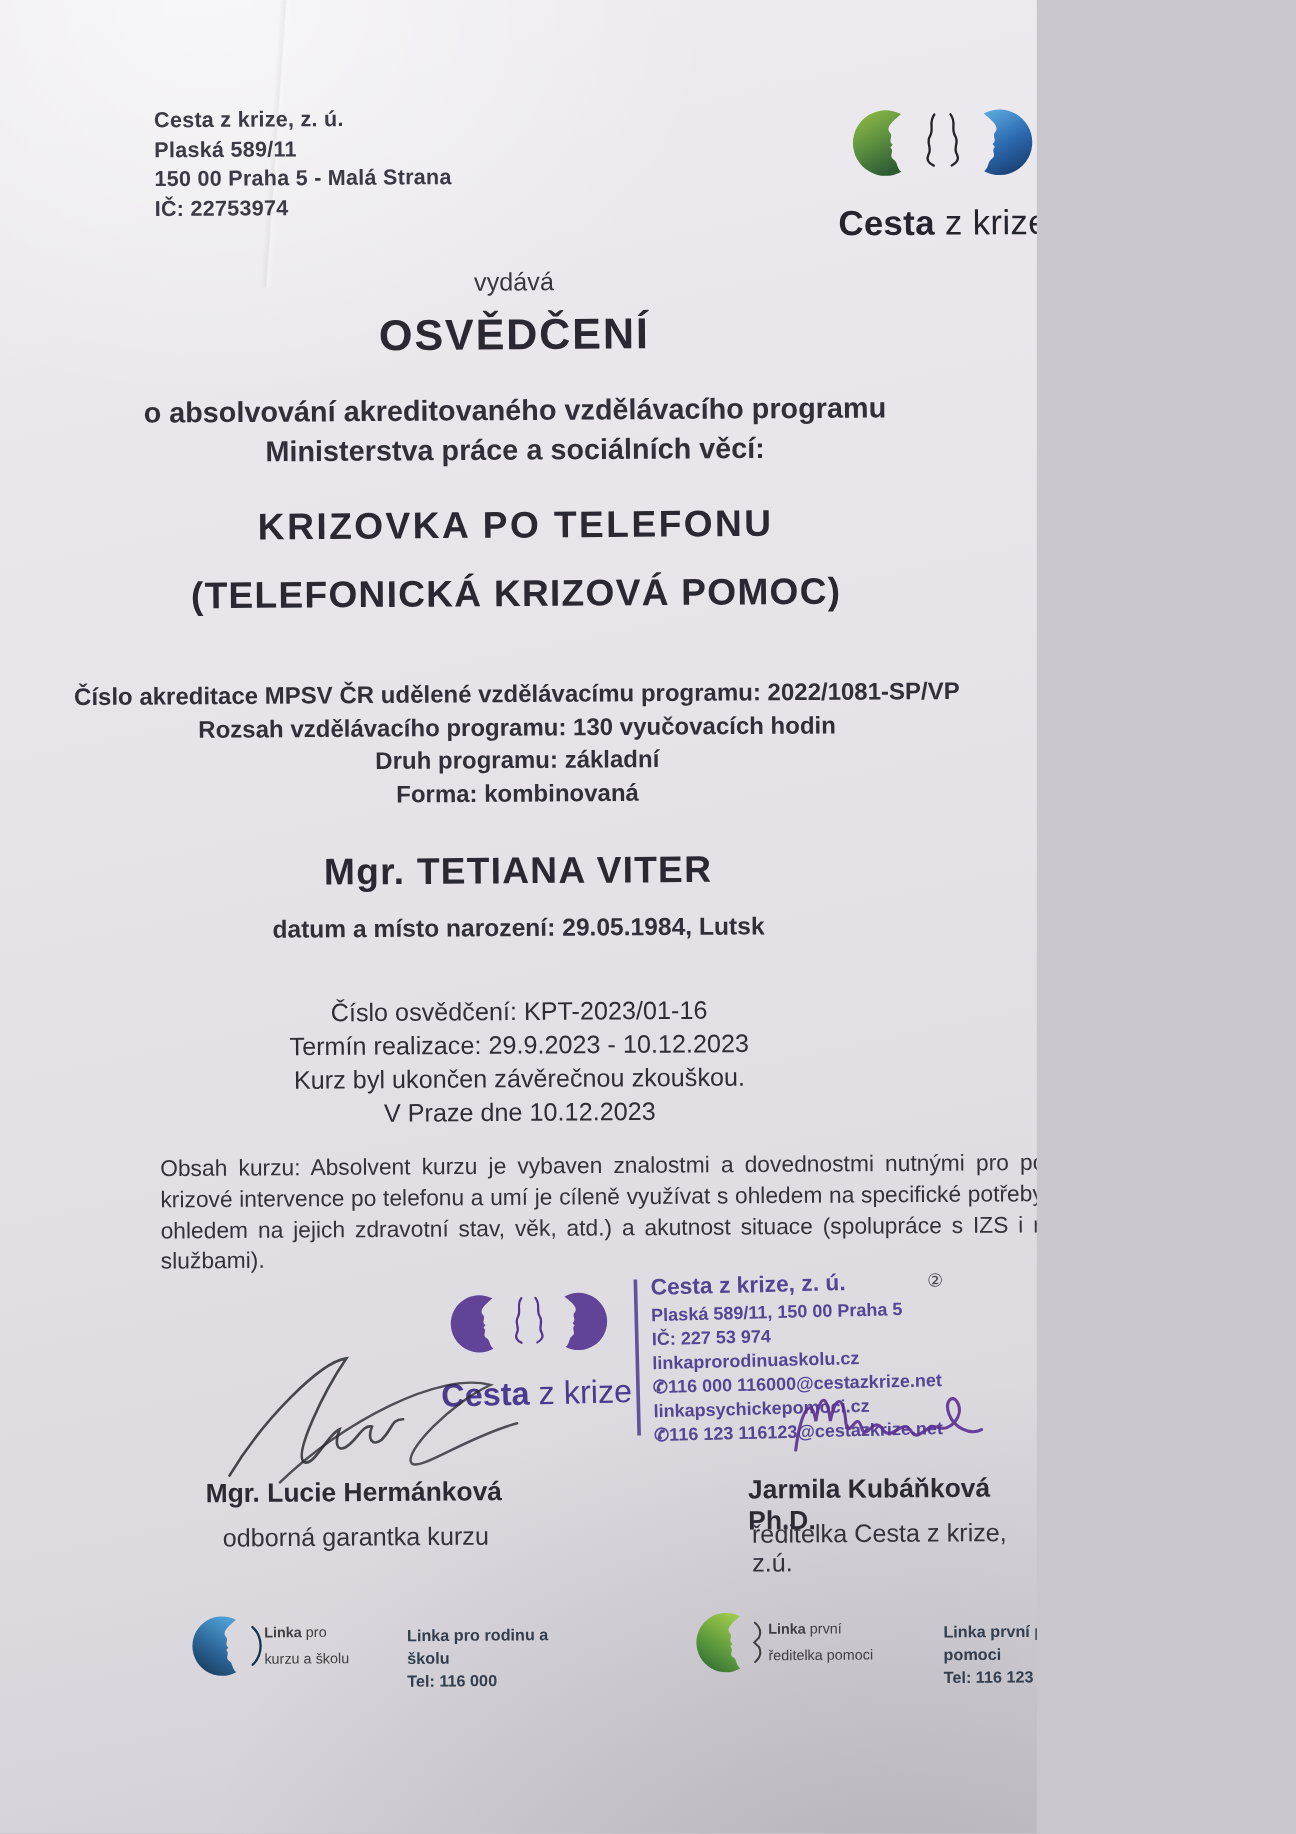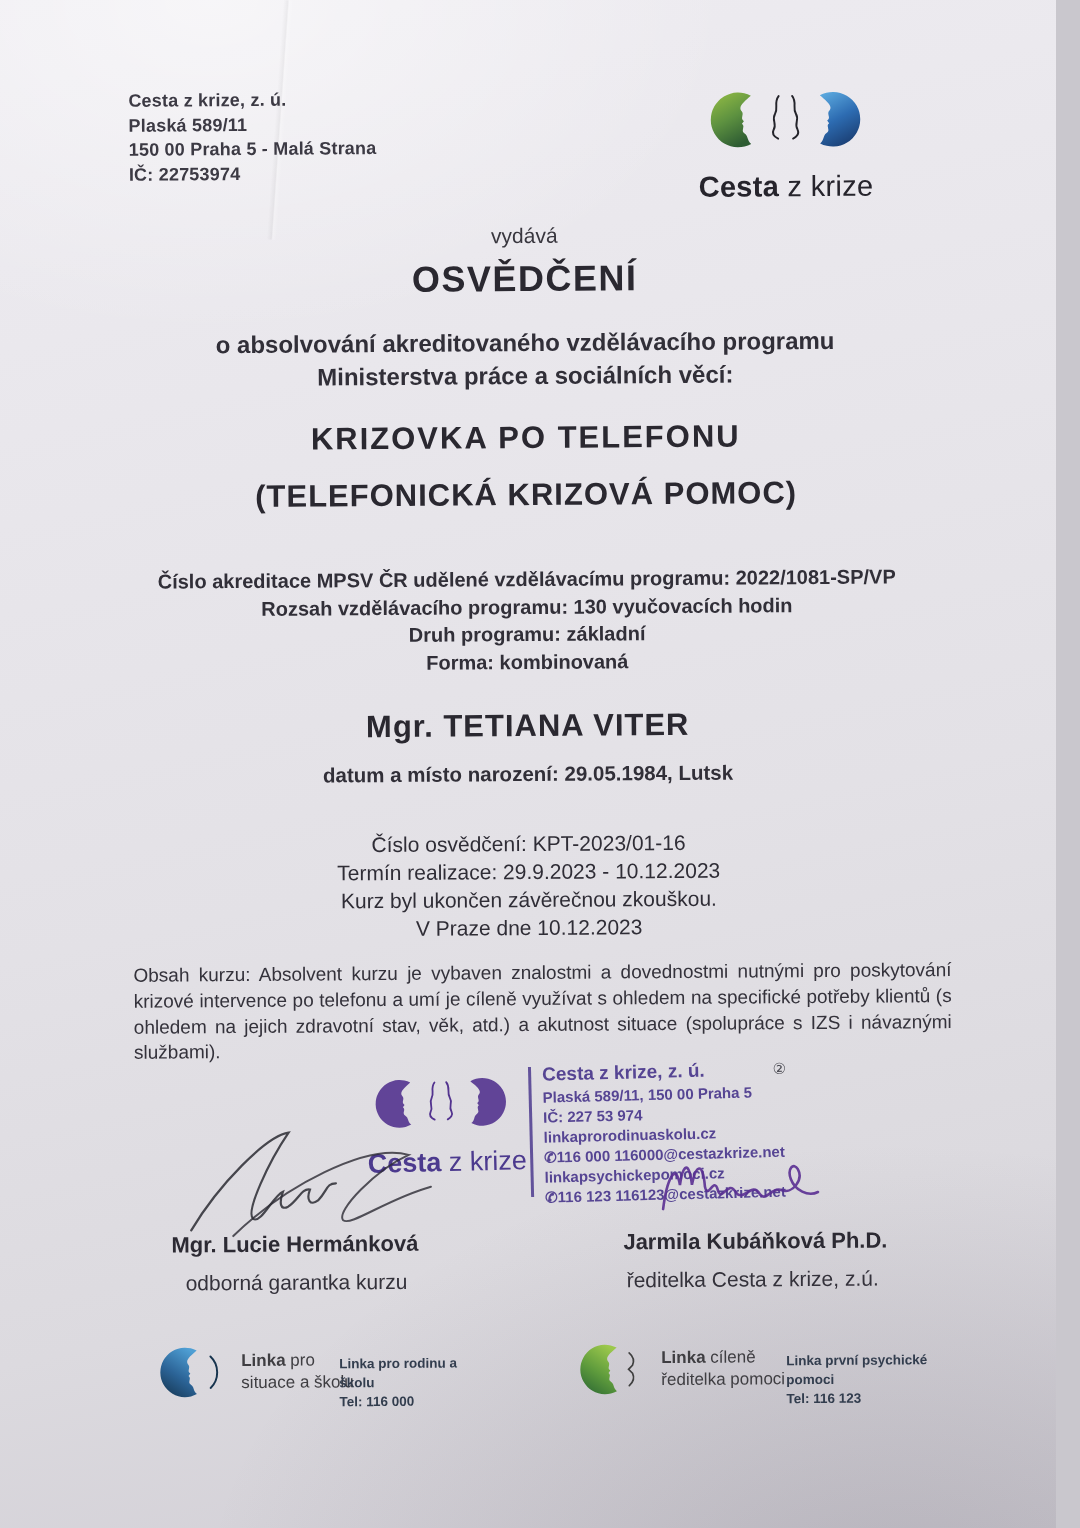--- a/index.html
+++ b/index.html
@@ -1,17 +1,17 @@
 <!DOCTYPE html>
 <html><head>
 <meta charset="utf-8">
 <style>
   html,body{margin:0;padding:0;background:#c9c7cd;}
   .page{
-    position:relative;width:1056px;height:1528px;overflow:hidden;
+    position:relative;width:864px;height:1528px;overflow:hidden;
     font-family:"Liberation Sans",sans-serif;color:#312f38;
     background:
       radial-gradient(90% 40% at 20% 0%, rgba(255,255,255,0.55), rgba(255,255,255,0) 55%),
       radial-gradient(120% 55% at 85% 105%, rgba(60,55,70,0.18), rgba(60,55,70,0) 55%),
       linear-gradient(168deg,#eeecf1 0%,#e9e7ec 25%,#e3e1e6 55%,#dcdadf 78%,#d0cdd4 100%);
   }
   .crease{position:absolute;left:26%;top:0;width:10px;height:240px;pointer-events:none;
     background:linear-gradient(90deg,rgba(0,0,0,0) 0%,rgba(0,0,0,0.045) 45%,rgba(255,255,255,0.25) 60%,rgba(0,0,0,0) 100%);
     transform:rotate(4deg);}
   .content{position:absolute;inset:0;transform:rotate(-0.4deg);}
@@ -49,21 +49,21 @@
 
   .nameL{left:168px;top:1230px;font-size:22px;font-weight:700;color:#2c2a33;}
   .roleL{left:182px;top:1269px;font-size:21px;color:#34323b;}
   .nameR{left:620px;top:1230px;font-size:22px;font-weight:700;color:#2c2a33;}
   .roleR{left:623px;top:1269px;font-size:21px;color:#34323b;}
 
   .foot{top:1334px;height:90px;}
   .footL{left:150px;width:330px;}
   .footR{left:570px;width:390px;}
   .ficon{position:absolute;left:0;top:2px;}
-  .flogo{position:absolute;left:87px;top:14px;font-size:17px;line-height:22px;color:#3f3e42;}
+  .flogo{position:absolute;left:66px;top:14px;font-size:12px;line-height:22px;color:#3f3e42;}
   .flogo b{font-weight:700;}
   .fcontact{position:absolute;top:19px;font-size:13.5px;font-weight:700;line-height:19px;color:#323d4e;}
   .footL .fcontact{left:185px;}
   .footR .fcontact{left:212px;}
 </style>
 </head>
 <body>
 
 <div class="page">
   <div class="crease"></div>
@@ -176,21 +176,21 @@
               <stop offset="1" stop-color="#173a57"></stop>
           </linearGradient>
         </defs>
         <g transform="translate(2,5) scale(0.9)">
           <path fill="url(#fBlue)" d="M70,13 A42,42 0 1 0 70,87 C63,81 66,75 60,71 C53,66 62,61 56,56 L59,52 C52,47 61,42 55,36 C50,29 61,21 70,13 Z"></path>
         </g>
         <path d="M86,26 A30,32 0 0 1 86,74" fill="none" stroke="#17344e" stroke-width="3" stroke-linecap="round"></path>
       </svg>
       <div class="flogo">
         <div><b>Linka</b><span> pro</span></div>
-        <div>situace a školu</div>
+        <div>kurzu a školu</div>
       </div>
       <div class="fcontact">
         <div>Linka pro rodinu a školu</div>
         <div>Tel: 116 000</div>
       </div>
     </div>
 
     <div class="abs foot footR">
       <svg class="ficon" width="72" height="68" viewBox="0 0 110 100">
         <defs>
@@ -199,21 +199,21 @@
               <stop offset="0.55" stop-color="#5d9a3c"></stop>
               <stop offset="1" stop-color="#2f6b34"></stop>
           </linearGradient>
         </defs>
         <g transform="translate(2,5) scale(0.9)">
           <path fill="url(#fGreen)" d="M70,13 A42,42 0 1 0 70,87 C63,81 66,75 60,71 C53,66 62,61 56,56 L59,52 C52,47 61,42 55,36 C50,29 61,21 70,13 Z"></path>
         </g>
         <path d="M84,25 A28,20 0 0 1 89,44 L83,50 L89,56 A28,20 0 0 1 84,75" fill="none" stroke="#3f3f3f" stroke-width="2.6" stroke-linecap="round"></path>
       </svg>
       <div class="flogo">
-        <div><b>Linka</b><span> cíleně</span></div>
+        <div><b>Linka</b><span> první</span></div>
         <div>ředitelka pomoci</div>
       </div>
       <div class="fcontact">
         <div>Linka první psychické pomoci</div>
         <div>Tel: 116 123</div>
       </div>
     </div>
 
   </div>
 </div>

